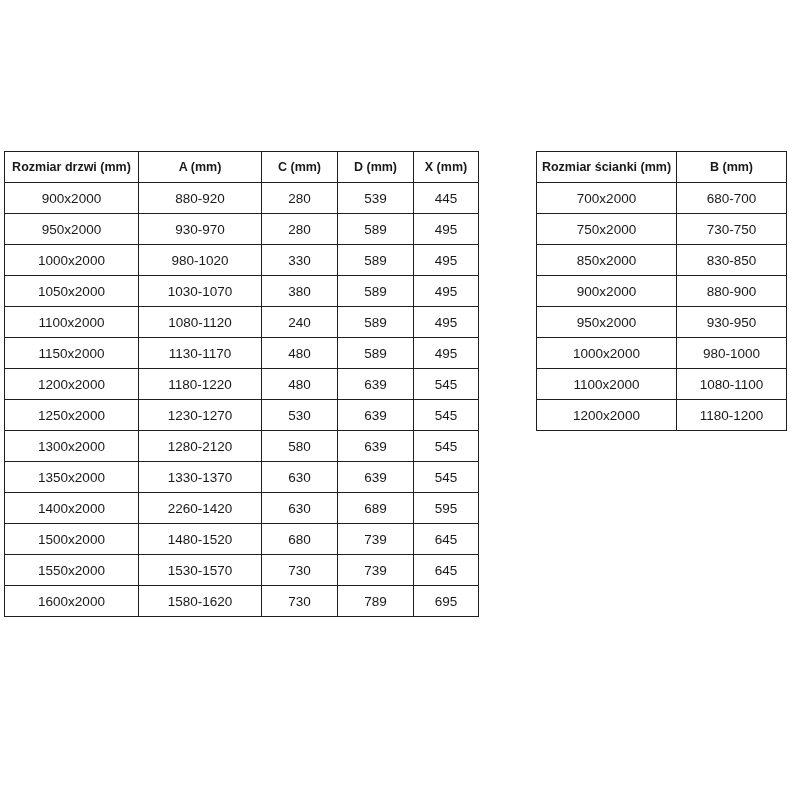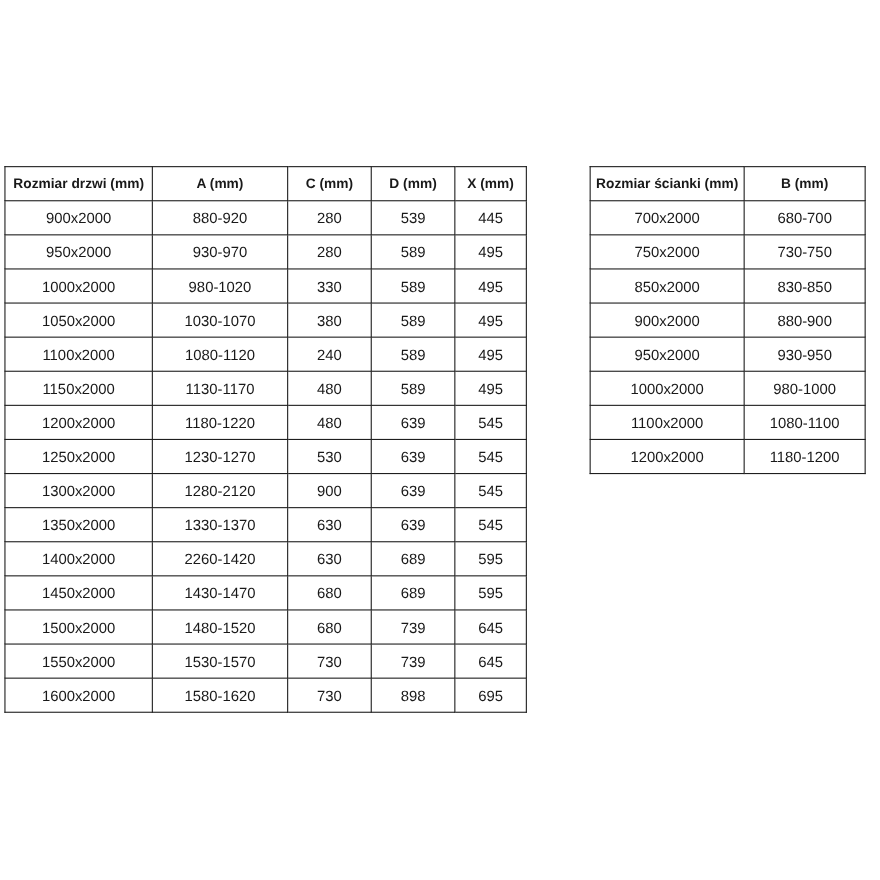--- a/index.html
+++ b/index.html
@@ -128,64 +128,57 @@
         <tr>
           <td>1250x2000</td>
           <td>1230-1270</td>
           <td>530</td>
           <td>639</td>
           <td>545</td>
         </tr>
         <tr>
           <td>1300x2000</td>
           <td>1280-2120</td>
-          <td>900</td>
+          <td>580</td>
           <td>639</td>
           <td>545</td>
         </tr>
         <tr>
           <td>1350x2000</td>
           <td>1330-1370</td>
           <td>630</td>
           <td>639</td>
           <td>545</td>
         </tr>
         <tr>
           <td>1400x2000</td>
           <td>2260-1420</td>
           <td>630</td>
           <td>689</td>
           <td>595</td>
         </tr>
         <tr>
-          <td>1450x2000</td>
-          <td>1430-1470</td>
-          <td>680</td>
-          <td>689</td>
-          <td>595</td>
-        </tr>
-        <tr>
           <td>1500x2000</td>
           <td>1480-1520</td>
           <td>680</td>
           <td>739</td>
           <td>645</td>
         </tr>
         <tr>
           <td>1550x2000</td>
           <td>1530-1570</td>
           <td>730</td>
           <td>739</td>
           <td>645</td>
         </tr>
         <tr>
           <td>1600x2000</td>
           <td>1580-1620</td>
           <td>730</td>
-          <td>898</td>
+          <td>789</td>
           <td>695</td>
         </tr>
       </tbody>
   </table>
 
   <table id="walls-table" class="spec-table">
     <colgroup>
       <col style="width:140px">
       <col style="width:110px">
     </colgroup>

